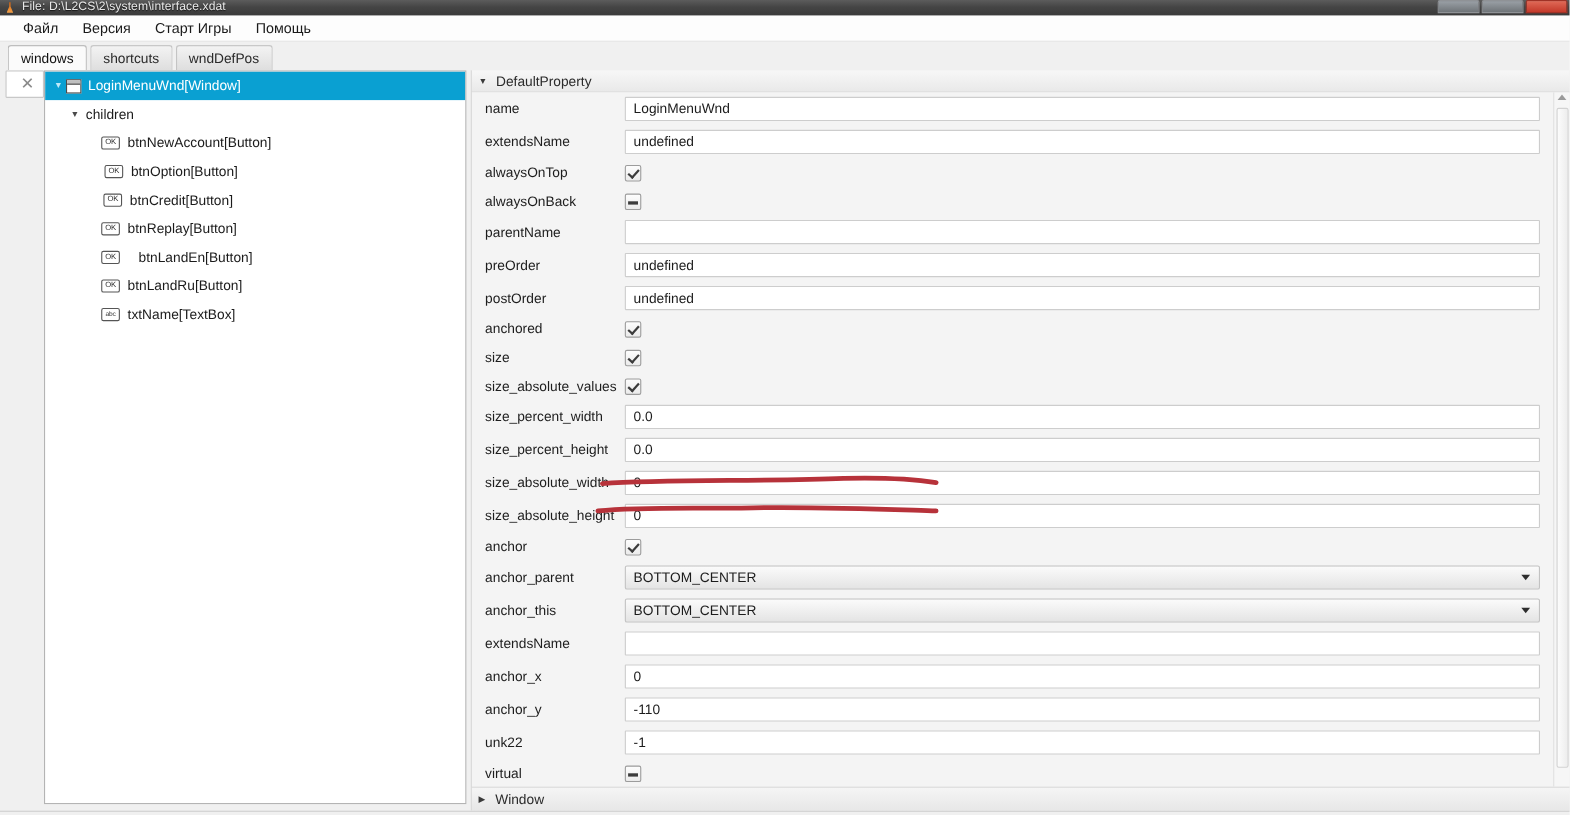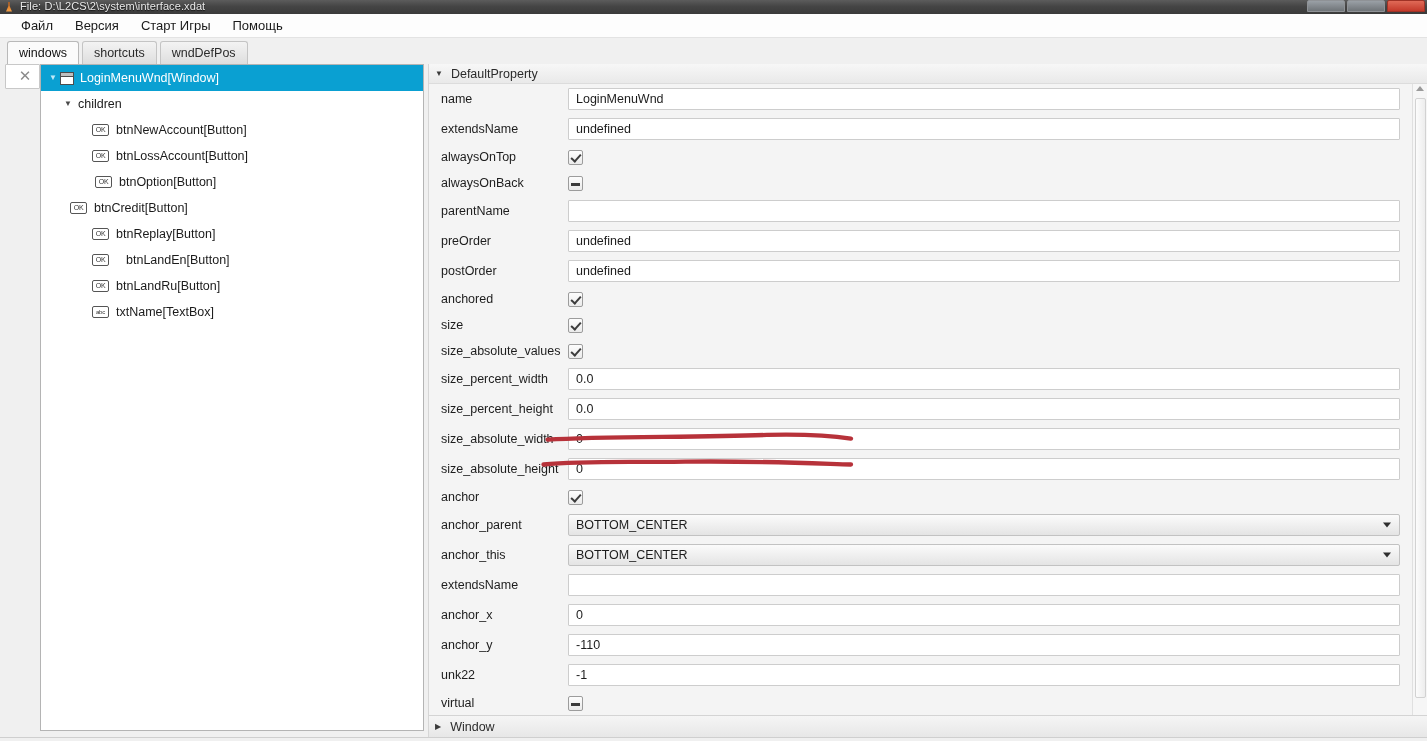--- a/index.html
+++ b/index.html
@@ -432,29 +432,25 @@
 
         <div class="tree-row" style="padding-left:20px;">
           <span class="twisty">▼</span>
           <span style="margin-left:3px;">children</span>
         </div>
 
         <div class="tree-row" style="padding-left:51px;">
           <span class="ico-ok">OK</span>
           <span>btnNewAccount[Button]</span>
         </div>
-        <div class="tree-row" style="padding-left:51px;">
-          <span class="ico-ok">OK</span>
-          <span>btnLossAccount[Button]</span>
-        </div>
         <div class="tree-row" style="padding-left:54px;">
           <span class="ico-ok">OK</span>
           <span>btnOption[Button]</span>
         </div>
-        <div class="tree-row" style="padding-left:29px;">
+        <div class="tree-row" style="padding-left:29px;margin-left:24px;">
           <span class="ico-ok">OK</span>
           <span>btnCredit[Button]</span>
         </div>
         <div class="tree-row" style="padding-left:51px;">
           <span class="ico-ok">OK</span>
           <span>btnReplay[Button]</span>
         </div>
         <div class="tree-row" style="padding-left:51px;gap:10px;">
           <span class="ico-ok">OK</span>
           <span>btnLandEn[Button]</span>

